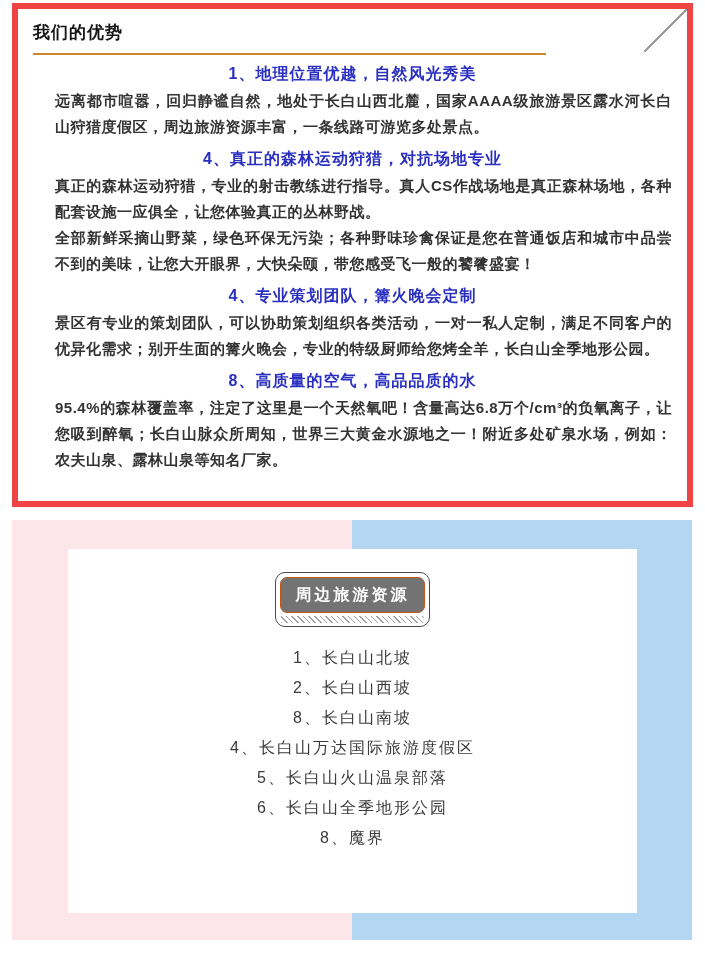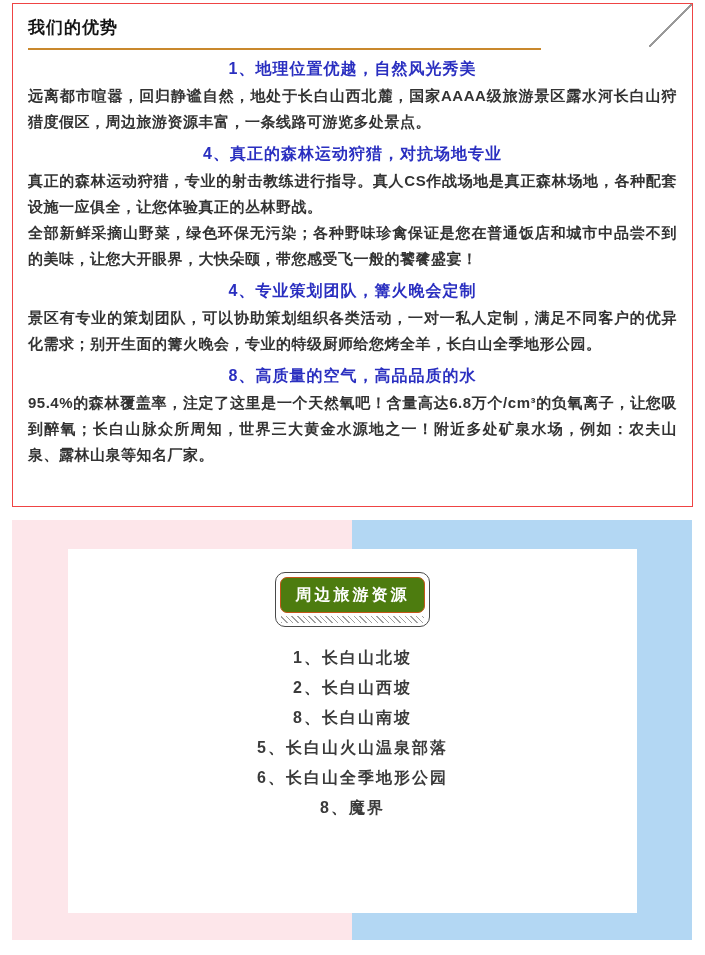--- a/index.html
+++ b/index.html
@@ -4,21 +4,21 @@
 <style>
   html,body{margin:0;padding:0;}
   body{
     width:705px;height:955px;position:relative;background:#ffffff;
     font-family:"Liberation Sans","DejaVu Sans",sans-serif;
     overflow:hidden;
   }
   
   .adv-box{
     position:absolute;left:12px;top:3px;width:681px;height:504px;
-    border:1px solid #ef4444;background:#ffffff;
+    border:6px solid #ef4444;background:#ffffff;
     padding:12px 15px 0 15px;box-sizing:border-box;overflow:hidden;
   }
   .fold-corner{
     position:absolute;top:-1px;right:-1px;width:44px;height:44px;
     background:
       linear-gradient(to bottom right,
         rgba(255,255,255,0) calc(50% - 1px),
         #9a9a9a calc(50% - 1px), #9a9a9a calc(50% + 1px),
         rgba(255,255,255,0) calc(50% + 1px)),
       #ffffff;
@@ -29,50 +29,50 @@
   .adv-underline{
     width:513px;height:2px;background:#c9882d;margin-top:9px;
   }
   .sections{margin-top:4px;}
   .sec-heading{
     text-align:center;color:#2a2fc0;font-weight:bold;font-size:16px;
     line-height:20px;margin:9px 0 4px 0;letter-spacing:1px;
   }
   .sec-text{
     color:#333333;font-weight:bold;font-size:15px;line-height:26px;
-    text-align:justify;letter-spacing:0.5px;
+    text-align:justify;letter-spacing:0.5px;margin-left:22px;
   }
   
   .res-panel{
     position:absolute;left:12px;top:520px;width:680px;height:420px;
     background:linear-gradient(90deg,#fde6ea 0 50%,#b3d7f3 50% 100%);
   }
   .res-inner{
     position:absolute;left:56px;top:29px;width:569px;height:364px;
     background:#ffffff;
   }
   .res-btn-outer{
     width:155px;margin:23px auto 0 auto;border:1px solid #4a4a4a;
     border-radius:10px;background:#ffffff;padding:4px 4px 3px 4px;
     box-sizing:border-box;cursor:pointer;
   }
   .res-btn{
-    background:#4d7c0f;border-radius:7px;height:36px;
+    background:#737373;border-radius:7px;height:36px;
     display:flex;align-items:center;justify-content:center;
     color:#ffffff;font-size:16px;font-weight:bold;letter-spacing:3px;
     border:1px solid #c4571a;box-sizing:border-box;
   }
   .res-btn-hatch{
     height:7px;margin:3px 1px 0 1px;
     background:repeating-linear-gradient(45deg,
       #a0a0a0 0px,#a0a0a0 1px,transparent 1px,transparent 4px);
   }
   .res-list{margin-top:16px;}
   .res-item{
-    text-align:center;font-size:16px;font-weight:bold;color:#3b3b3b;
+    text-align:center;font-size:16px;font-weight:normal;color:#3b3b3b;
     line-height:30px;letter-spacing:2px;
   }
 </style>
 </head>
 <body>
 
 <div class="adv-box">
   <div class="fold-corner"></div>
   <div class="adv-title">我们的优势</div>
   <div class="adv-underline"></div>
@@ -99,19 +99,20 @@
 
     <div class="res-btn-outer">
       <div class="res-btn">周边旅游资源</div>
       <div class="res-btn-hatch"></div>
     </div>
 
     <div class="res-list">
       <div class="res-item">1、长白山北坡</div>
       <div class="res-item">2、长白山西坡</div>
       <div class="res-item">8、长白山南坡</div>
+      <div class="res-item">4、长白山万达国际旅游度假区</div>
       <div class="res-item">5、长白山火山温泉部落</div>
       <div class="res-item">6、长白山全季地形公园</div>
       <div class="res-item">8、魔界</div>
     </div>
 
   </div>
 </div>
 
 </body></html>

